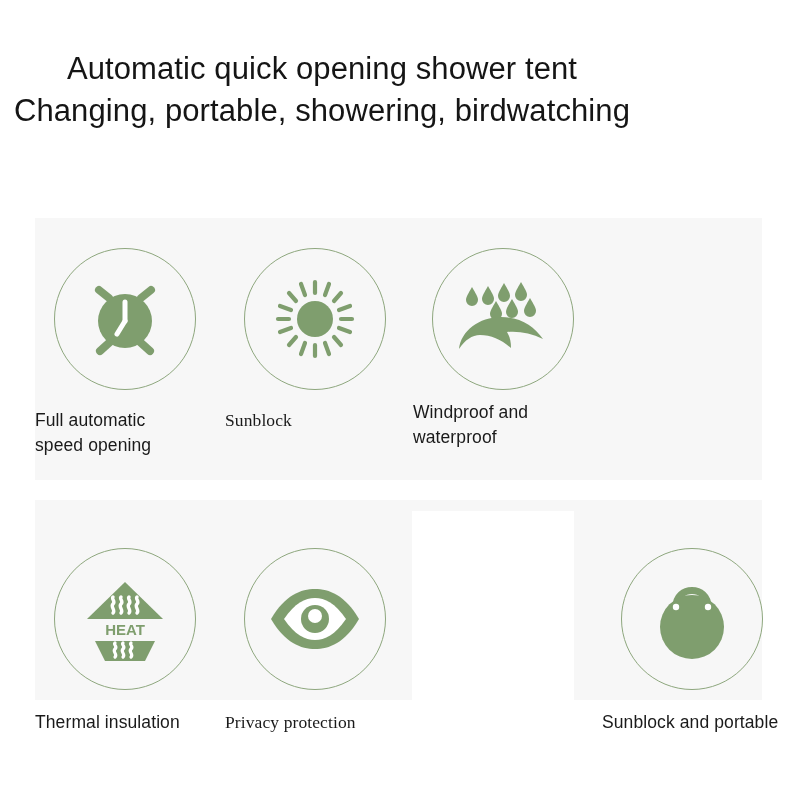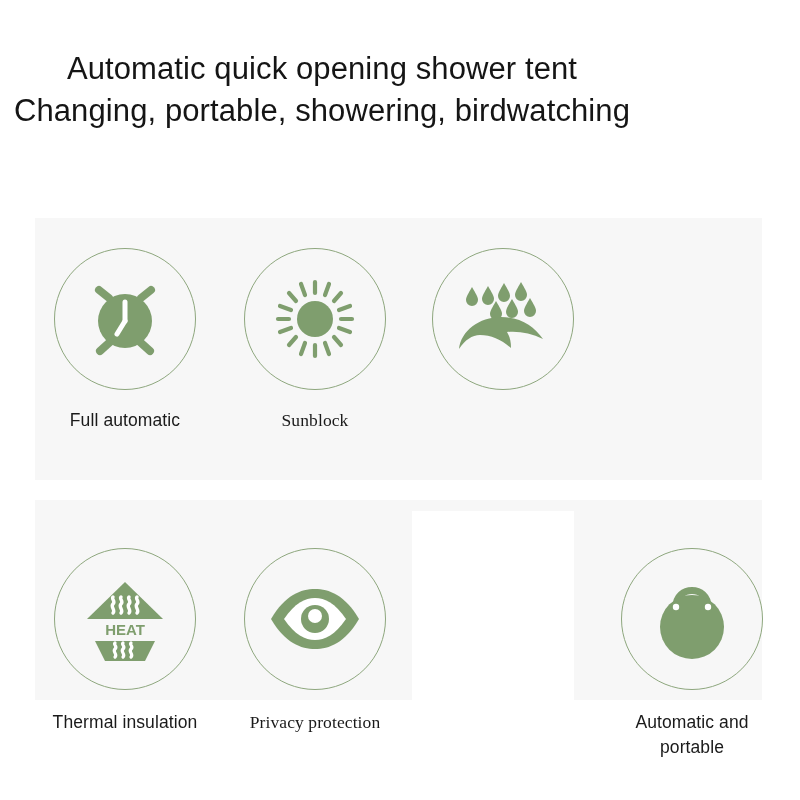--- a/index.html
+++ b/index.html
@@ -39,21 +39,21 @@
   #panel-row-2 { left: 35px; top: 500px; width: 727px; height: 200px; }
 
   
   #empty-slot-mask {
     position: absolute;
     left: 412px; top: 511px; width: 162px; height: 190px;
     background: #ffffff;
   }
 
   
-  .cell { position: absolute; width: 180px; text-align: center; }
+  .cell { position: absolute; width: 180px; text-align: left; }
   .cell.r1 { top: 248px; }
   .cell.r2 { top: 548px; }
   .c1 { left: 35px; }
   .c2 { left: 225px; font-family: Liberation Serif, serif; }
   .c3 { left: 413px; }
   .c4 { left: 602px; }
 
   .icon-ring {
     width: 142px; height: 142px;
     margin: 0 auto;
@@ -106,20 +106,21 @@
         <line x1="73" y1="80" x2="63" y2="71" stroke="#7f9e6e" stroke-width="8" stroke-linecap="round"></line>
 
         <circle cx="48" cy="50" r="27" fill="#7f9e6e"></circle>
 
         <line x1="48" y1="50" x2="48" y2="31" stroke="#ffffff" stroke-width="5" stroke-linecap="round"></line>
         <line x1="48" y1="50" x2="40" y2="63" stroke="#ffffff" stroke-width="5" stroke-linecap="round"></line>
       </svg>
     </div>
     <div class="cell-label">
       <div>Full automatic</div>
+      <div>speed opening</div>
     </div>
   </div>
 
   <div class="cell r1 c2">
     <div class="icon-ring">
       <svg width="96" height="96" viewBox="0 0 96 96">
         <circle cx="48" cy="48" r="18" fill="#7f9e6e"></circle>
         <g stroke="#7f9e6e" stroke-width="4.2" stroke-linecap="round">
           <line x1="48" y1="22" x2="48" y2="11"></line>
           <line x1="58" y1="24" x2="62" y2="13"></line>
@@ -156,20 +157,24 @@
           <path d="M70 15 c4 7 6 10 6 13 a6 6 0 0 1 -12 0 c0 -3 2 -6 6 -13 z"></path>
 
           <path d="M45 34 c4 7 6 10 6 13 a6 6 0 0 1 -12 0 c0 -3 2 -6 6 -13 z"></path>
           <path d="M61 32 c4 7 6 10 6 13 a6 6 0 0 1 -12 0 c0 -3 2 -6 6 -13 z"></path>
           <path d="M79 31 c4 7 6 10 6 13 a6 6 0 0 1 -12 0 c0 -3 2 -6 6 -13 z"></path>
 
           <path d="M8 82 c2 -18 20 -32 42 -32 c20 0 33 9 42 22 c-12 -6 -24 -8 -36 -7 c3 5 4 10 4 16 c-9 -8 -20 -13 -31 -13 c-8 0 -15 5 -21 14 z"></path>
         </g>
       </svg>
     </div>
+    <div class="cell-label">
+      <div>Windproof and</div>
+      <div>waterproof</div>
+    </div>
   </div>
 
 
   <div class="cell r2 c1">
     <div class="icon-ring">
       <svg width="100" height="100" viewBox="0 0 100 100">
 
         <path d="M50 13 L88 50 L12 50 Z" fill="#7f9e6e"></path>
         <g stroke="#ffffff" stroke-width="3.4" fill="none" stroke-linecap="round">
           <path d="M38 44 c3 -3 -3 -6 0 -9 c3 -3 -2 -5 0 -7"></path>
@@ -223,17 +228,17 @@
 
         <path d="M34 38 C34 16 66 16 66 38" stroke="#7f9e6e" stroke-width="7" fill="none" stroke-linecap="round"></path>
 
         <circle cx="50" cy="58" r="32" fill="#7f9e6e"></circle>
 
         <circle cx="34" cy="38" r="3.2" fill="#ffffff"></circle>
         <circle cx="66" cy="38" r="3.2" fill="#ffffff"></circle>
       </svg>
     </div>
     <div class="cell-label">
-      <div>Automatic and portable</div>
+      <div>Sunblock and portable</div>
     </div>
   </div>
 
 </div>
 
 </body></html>

